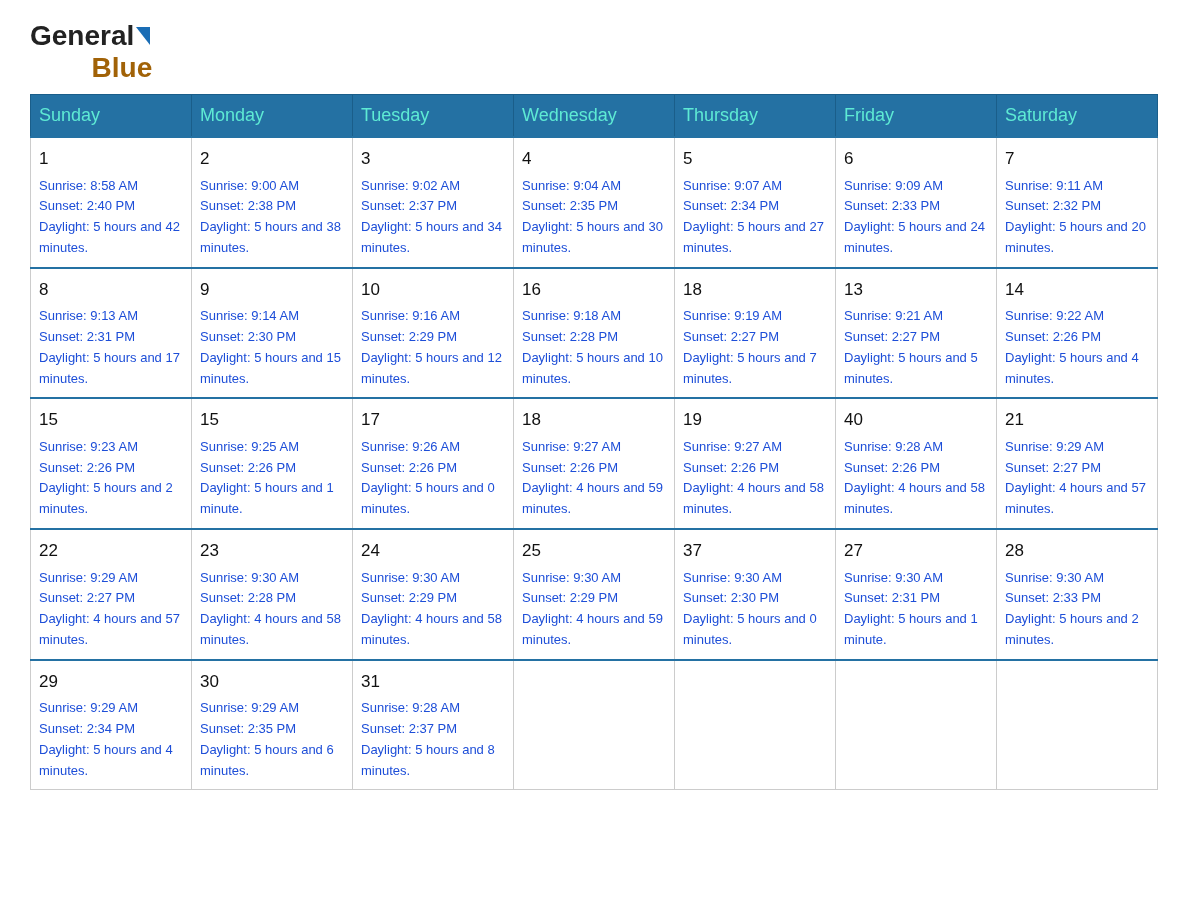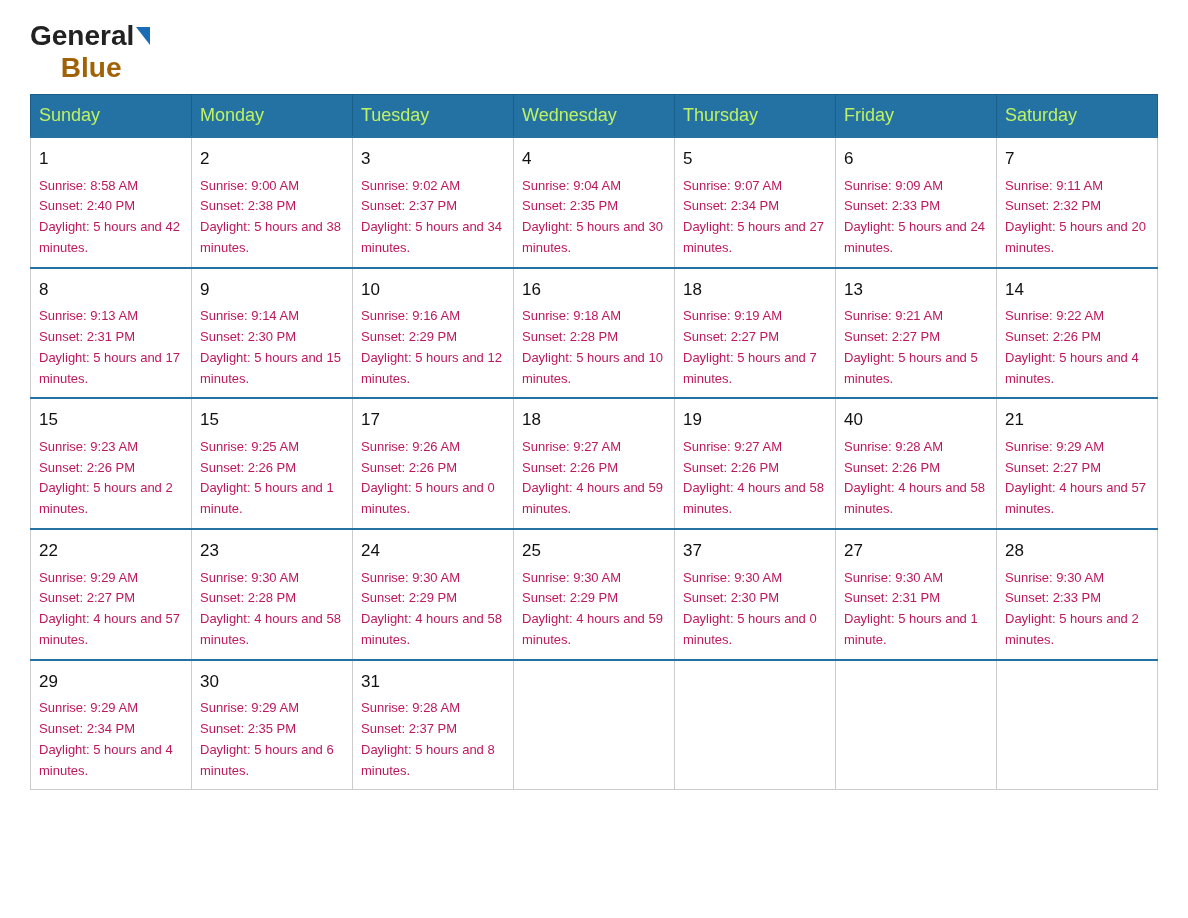--- a/index.html
+++ b/index.html
@@ -13,21 +13,21 @@
     }
     .header {
       display: flex;
       justify-content: space-between;
       align-items: flex-start;
       margin-bottom: 10px;
     }
     .logo {
       display: flex;
       flex-direction: column;
-      align-items: center;
+      align-items: flex-end;
     }
     .logo-text {
       display: flex;
       align-items: center;
       font-size: 28px;
       font-weight: bold;
       color: #222;
     }
     .logo-general { color: #222; }
     .logo-arrow {
@@ -59,21 +59,21 @@
       color: #333;
       margin-top: 4px;
     }
     .calendar {
       width: 100%;
       border-collapse: collapse;
       margin-top: 10px;
     }
     .calendar thead th {
       background-color: #2471a3;
-      color: #bef264;
+      color: #5eead4;
       padding: 10px 8px;
       text-align: left;
       font-size: 18px;
       font-weight: normal;
       border: 1px solid #1a5e8a;
     }
     .calendar tbody td {
       vertical-align: top;
       padding: 8px 8px;
       border: 1px solid #ccc;
@@ -87,21 +87,21 @@
     }
     .day-number {
       font-size: 17px;
       font-weight: normal;
       color: #111;
       display: block;
       margin-bottom: 4px;
     }
     .day-info {
       font-size: 13px;
-      color: #be185d;
+      color: #1d4ed8;
       line-height: 1.6;
     }
     .empty-cell {
       background: #fff;
     }
   </style>
 </head>
 <body>
 
 <div class="header">

